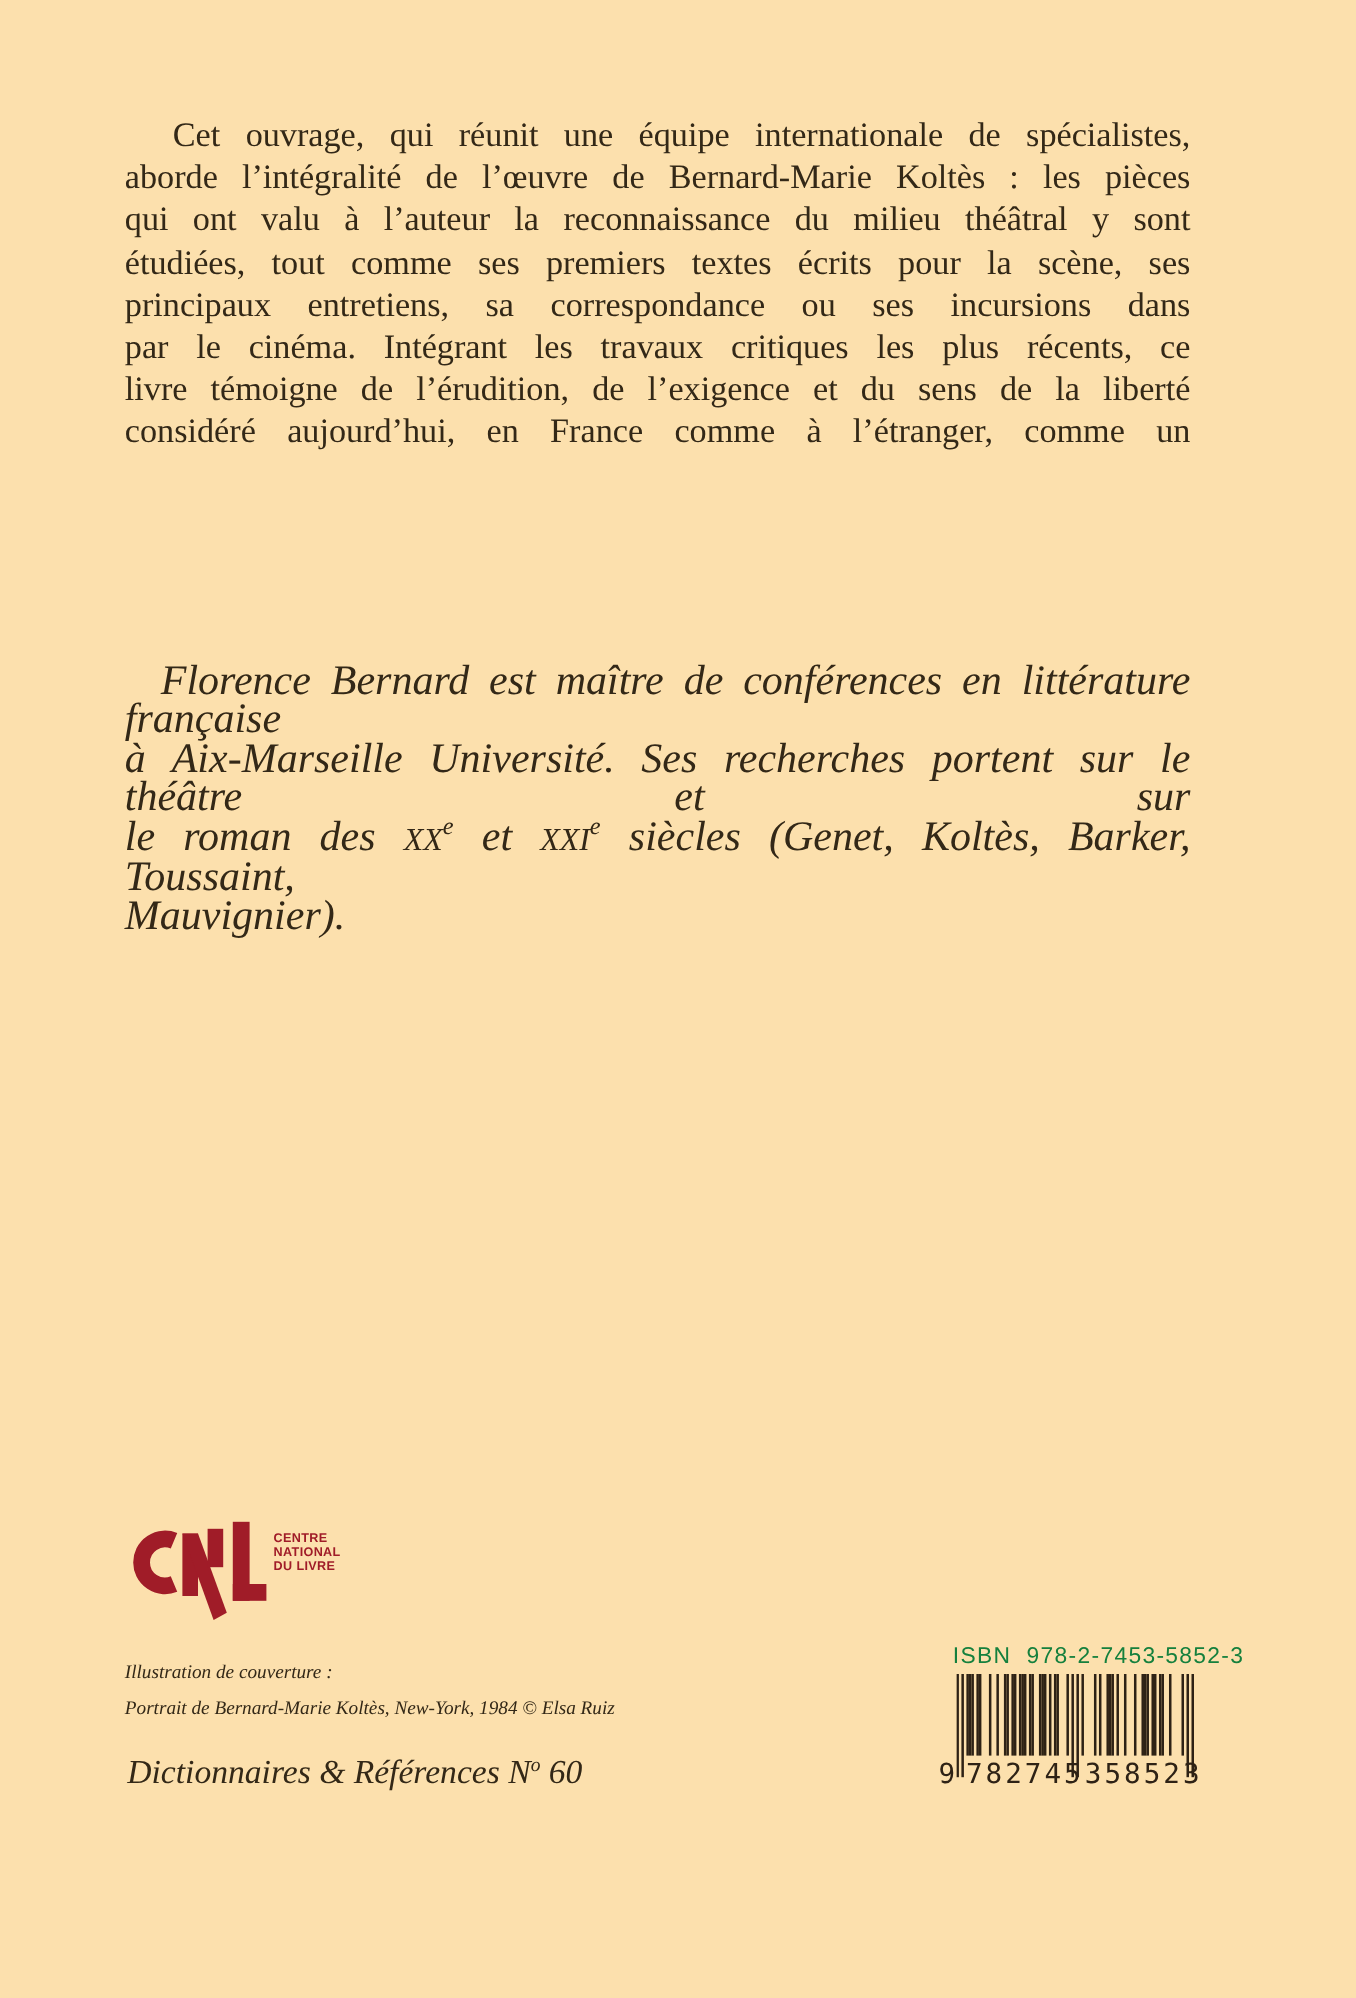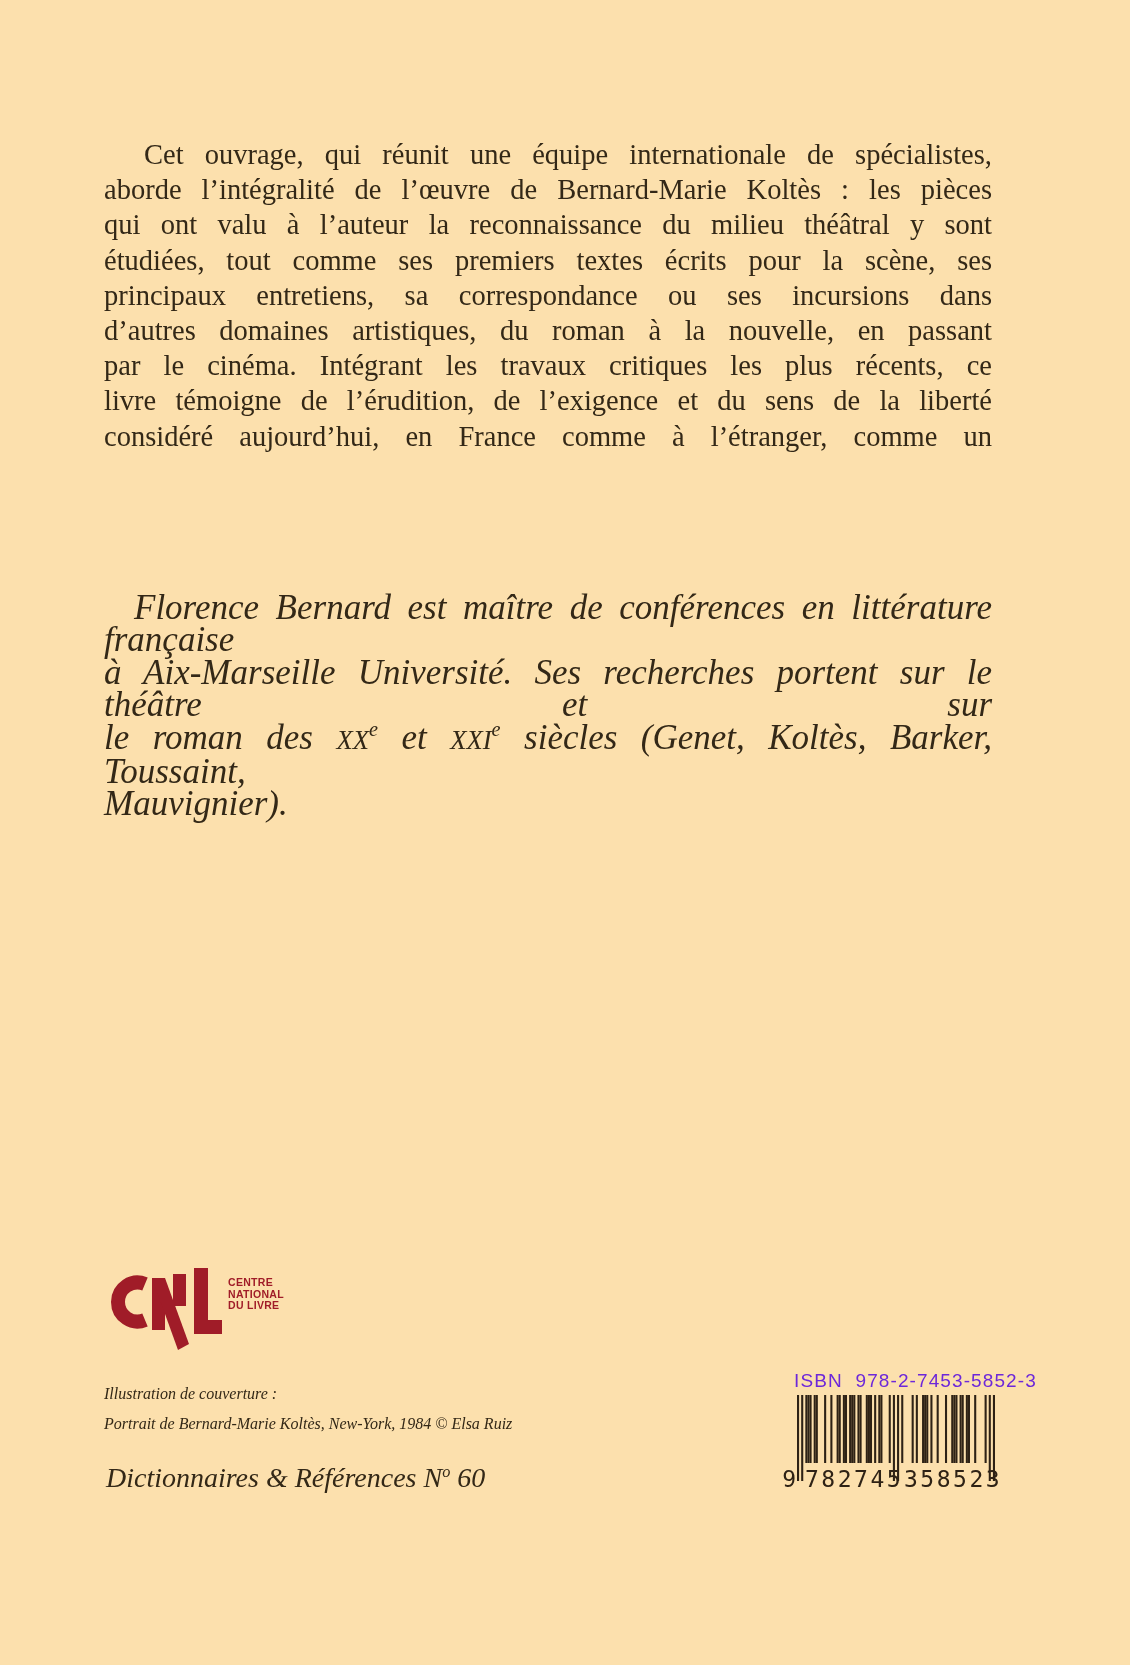--- a/index.html
+++ b/index.html
@@ -10,21 +10,21 @@
     color:#332817;
     font-family:"Liberation Serif", serif;
     overflow:hidden;
   }
   
   .main-par{
     position:absolute;left:104px;top:96px;width:888px;
     font-size:28.5px;line-height:35.2px;
   }
   .jline{text-align:justify;text-align-last:justify;}
-  .jline.first{text-indent:40px;margin-top:41px;}
+  .jline.first{text-indent:40px;}
   .jline.last{text-align-last:left;}
   
   .bio{
     position:absolute;left:104px;top:551px;width:888px;
     font-size:35px;line-height:32.4px;font-style:italic;
   }
   .bio .jline.first{text-indent:30px;}
   .sc{font-size:0.76em;}
   sup.ord{font-size:0.58em;vertical-align:super;line-height:0;}
   
@@ -45,21 +45,21 @@
   .series{
     position:absolute;left:106px;top:1462px;
     font-size:28px;font-style:italic;
   }
   
   .barcode{position:absolute;left:770px;top:1370px;width:240px;height:125px;}
   .isbn-label{
     margin-left:24px;
     font-family:"Liberation Sans", sans-serif;
     font-size:19px;letter-spacing:1.1px;white-space:pre;
-    color:#6d28d9;
+    color:#15803d;
   }
   .bars{display:block;margin-left:27px;margin-top:3px;}
   .ean-digits{
     position:absolute;left:0;top:96px;width:240px;
     display:flex;align-items:flex-start;
     font-family:"DejaVu Sans Mono", monospace;
     font-size:23px;color:#2E2215;
   }
   .ean-digits .lead{width:26px;text-align:right;padding-right:9px;letter-spacing:0;}
   .ean-digits .grp{width:93px;letter-spacing:2.5px;}
@@ -69,21 +69,20 @@
 <body>
 
 <div class="page">
 
   <div class="main-par">
     <div class="jline first">Cet ouvrage, qui réunit une équipe internationale de spécialistes,</div>
     <div class="jline">aborde l’intégralité de l’œuvre de Bernard-Marie Koltès : les pièces</div>
     <div class="jline">qui ont valu à l’auteur la reconnaissance du milieu théâtral y sont</div>
     <div class="jline">étudiées, tout comme ses premiers textes écrits pour la scène, ses</div>
     <div class="jline">principaux entretiens, sa correspondance ou ses incursions dans</div>
-    <div class="jline">d’autres domaines artistiques, du roman à la nouvelle, en passant</div>
     <div class="jline">par le cinéma. Intégrant les travaux critiques les plus récents, ce</div>
     <div class="jline">livre témoigne de l’érudition, de l’exigence et du sens de la liberté</div>
     <div class="jline">considéré aujourd’hui, en France comme à l’étranger, comme un</div>
   </div>
 
   <div class="bio">
     <div class="jline first">Florence Bernard est maître de conférences en littérature française</div>
     <div class="jline">à Aix-Marseille Université. Ses recherches portent sur le théâtre et sur</div>
     <div class="jline"><span>le roman des </span><span class="sc">XX</span><sup class="ord">e</sup><span> et </span><span class="sc">XXI</span><sup class="ord">e</sup><span> siècles (Genet, Koltès, Barker, Toussaint,</span></div>
     <div class="jline last">Mauvignier).</div>

